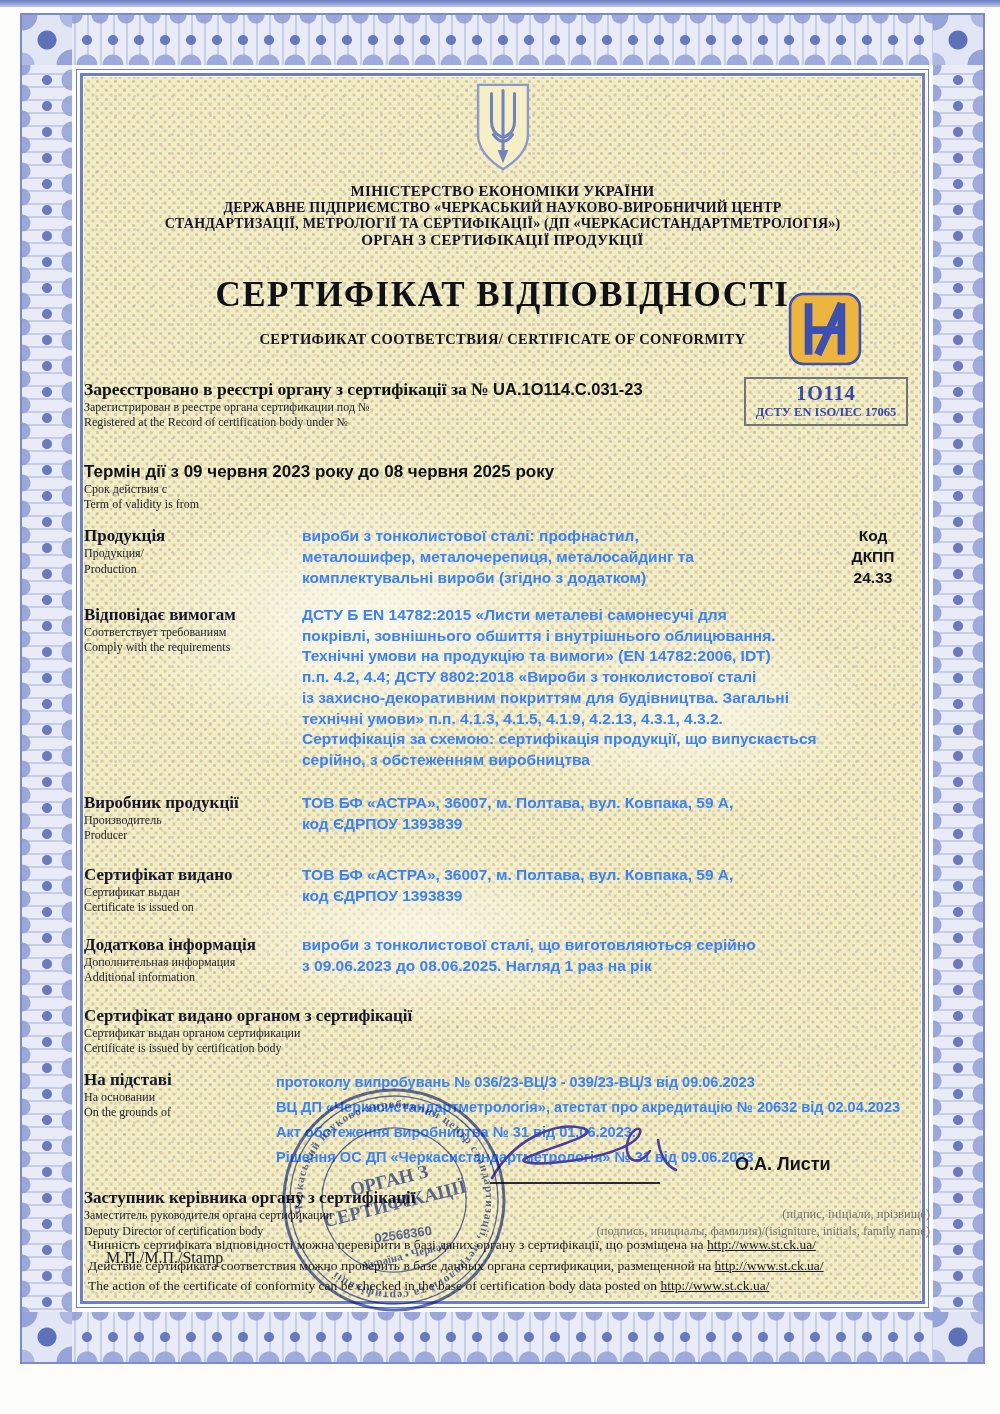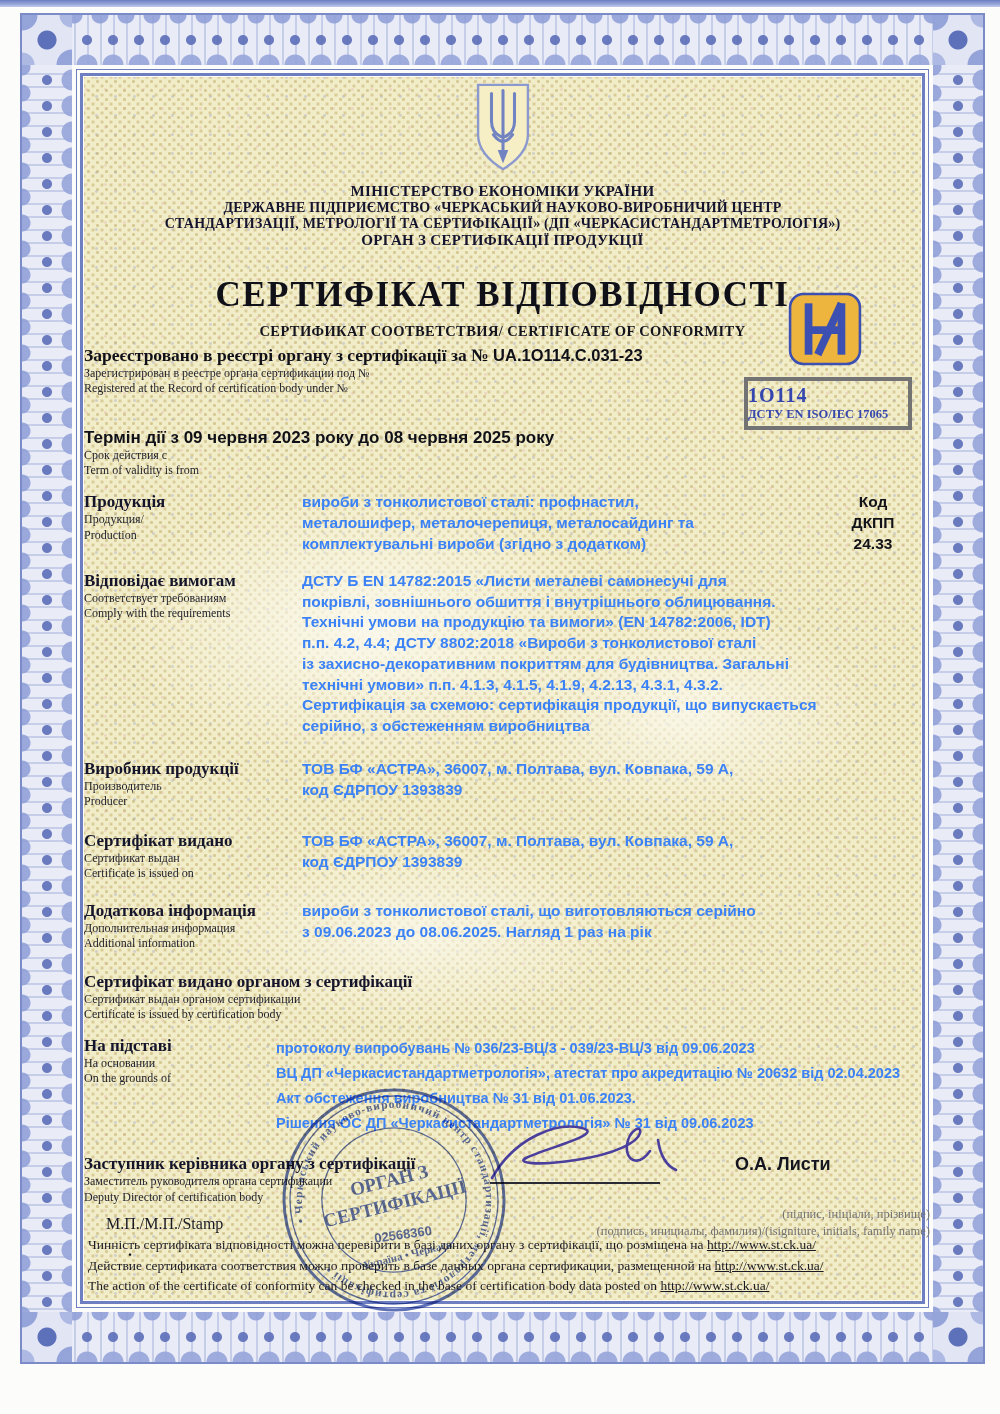--- a/index.html
+++ b/index.html
@@ -58,43 +58,43 @@
     background-position:0 0,0 0,0 0,0 0,4.5px 4.5px,3px 10px,12px 3px;}
 
   
   .content{position:absolute;left:84px;right:79px;top:77px;text-align:left;}
   .center{text-align:center;}
   .trident-wrap{margin:4px auto 0;width:62px;}
   .head-min {font-weight:bold;font-size:15px;margin-top:6px;letter-spacing:.3px;color:#14142e;}
   .head-ent {font-weight:bold;font-size:14px;letter-spacing:.2px;color:#14142e;}
   .head-org {font-weight:bold;font-size:15px;letter-spacing:.3px;color:#14142e;}
   .title{margin-top:26px;font-size:35px;font-weight:bold;letter-spacing:1.5px;color:#101018;}
-  .subtitle{margin-top:8px;font-size:14.5px;font-weight:bold;letter-spacing:.4px;color:#14141e;}
-
-  .reg{margin-top:5px;font-size:17.5px;font-weight:bold;color:#101018;}
+  .subtitle{margin-top:16px;font-size:14.5px;font-weight:bold;letter-spacing:.4px;color:#14141e;}
+
+  .reg{margin-top:31px;font-size:17.5px;font-weight:bold;color:#101018;}
   .reg .num{font-family:"Liberation Sans",sans-serif;font-size:16.5px;}
   .sub{font-size:12px;line-height:1.26;color:#23232d;}
   .validity{margin-top:32px;font-family:"Liberation Sans",sans-serif;font-weight:bold;font-size:17px;color:#101018;}
 
   .row{display:grid;column-gap:10px;margin-top:18px;}
   .row.r-code{grid-template-columns:208px 1fr 96px;}
   .row.r-std {grid-template-columns:208px 1fr;}
   .row.r-wide{grid-template-columns:428px 1fr;}
   .row.r-gnd {grid-template-columns:182px 1fr;}
   .lbl-ua{font-size:17px;font-weight:bold;color:#14142a;}
   .val{font-family:"Liberation Sans",sans-serif;font-weight:bold;font-size:15.5px;
        line-height:1.34;color:#3b82f6;white-space:pre-line;}
   .val.gnd{font-size:14.5px;line-height:1.72;}
   .code-col{font-family:"Liberation Sans",sans-serif;font-weight:bold;font-size:15.5px;
        line-height:1.34;text-align:center;white-space:pre-line;color:#121219;}
 
   
   .naau{position:absolute;left:788px;top:292px;width:74px;}
-  .naau-box{position:absolute;left:744px;top:377px;width:160px;border:4px solid #737373;
-     padding:3px 0 4px;color:#3546ae;}
+  .naau-box{position:absolute;left:744px;top:377px;width:160px;border:2px solid #737373;
+     text-align:center;padding:3px 0 4px;color:#3546ae;}
   .naau-code{font-size:20px;font-weight:bold;letter-spacing:1px;}
   .naau-std{font-size:12.5px;font-weight:bold;}
 
   
   .sig-left{margin-top:19px;}
   .mp{margin:10px 0 0 22px;font-size:16px;color:#1a1a26;}
   .sig-right{position:absolute;left:480px;top:1138px;width:450px;}
   .sig-row{position:relative;height:48px;}
   .sig-line{position:absolute;left:10px;top:44px;width:170px;border-bottom:2px solid #2a2a34;}
   .sig-name{position:absolute;left:255px;top:16px;font-family:"Liberation Sans",sans-serif;

